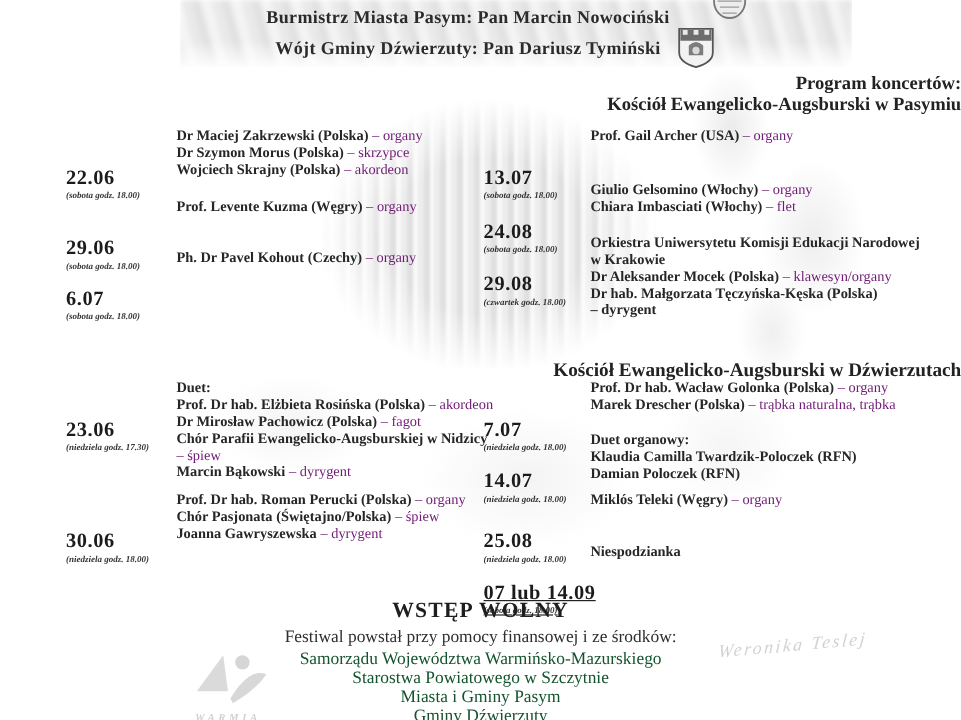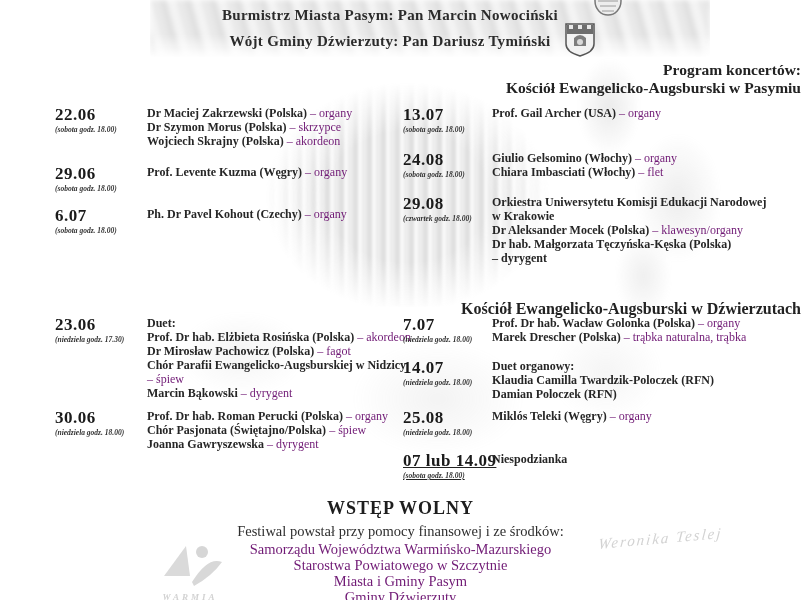--- a/index.html
+++ b/index.html
@@ -40,32 +40,32 @@
       radial-gradient(ellipse 80px 70px at 85% 40%,#b8b8b8 0%,transparent 70%);
     opacity:.14;filter:blur(3px);
   }
   
   .hdr-line{left:0;width:780px;text-align:center;font-weight:700;font-size:15px;
     letter-spacing:.3px;color:#2b2b2b;white-space:nowrap;}
   
   .sec-title{left:0;width:801px;text-align:right;font-weight:700;color:#222;white-space:nowrap;}
   
   .entry{position:absolute;}
-  .date{font-weight:700;font-size:17px;color:#1b1b1b;letter-spacing:.5px;line-height:18px;}
+  .date{font-weight:700;font-size:17px;color:#1b1b1b;letter-spacing:.5px;line-height:18px;margin-top:33px;}
   .note{font-weight:700;font-style:italic;font-size:7.5px;color:#333;margin-top:1px;white-space:nowrap;}
   .details{position:absolute;}
   .line{font-size:12px;line-height:14px;white-space:nowrap;}
   .line .b{font-weight:700;color:#262626;text-align:center;}
   .line .r{font-weight:400;color:#701a75;}
   
   #free-entry{left:0;top:498px;width:801px;text-align:center;font-weight:700;
     font-size:18px;letter-spacing:1px;color:#1e1e1e;}
   #funding-intro{left:0;top:523px;width:801px;text-align:center;font-size:14.5px;color:#2e2e2e;}
   #funders{left:0;top:541px;width:801px;text-align:center;}
-  .funder{font-size:14.5px;color:#701a75;height:16px;line-height:16px;}
+  .funder{font-size:14.5px;color:#14532d;height:16px;line-height:16px;}
   
   #wm-logo{left:135px;top:538px;width:110px;height:70px;text-align:center;}
   .wm-text{font-style:italic;font-weight:700;font-size:9px;letter-spacing:3px;color:#d2d2d2;line-height:11px;}
   #signature{left:598px;top:528px;width:180px;color:#cbcbcb;font-style:italic;
     font-size:15px;letter-spacing:2px;transform:rotate(-5deg) skewX(-10deg);opacity:.85;white-space:nowrap;}
   
   #crest-oval{left:592px;top:-13px;}
   #crest-shield{left:564px;top:22px;}
 </style>
 </head>

